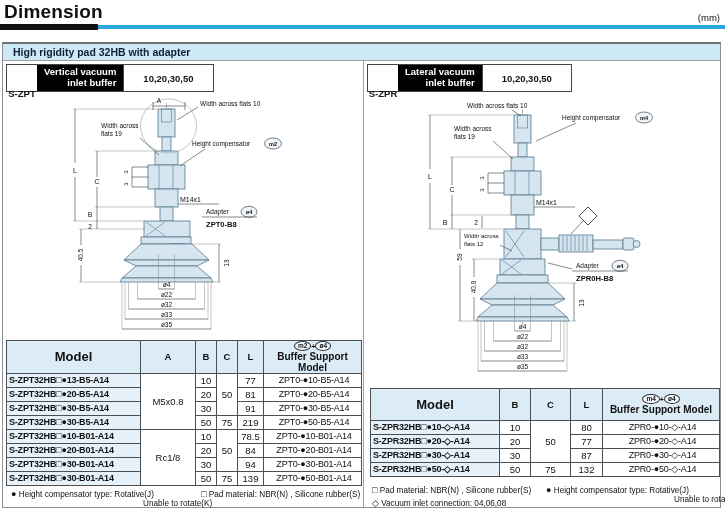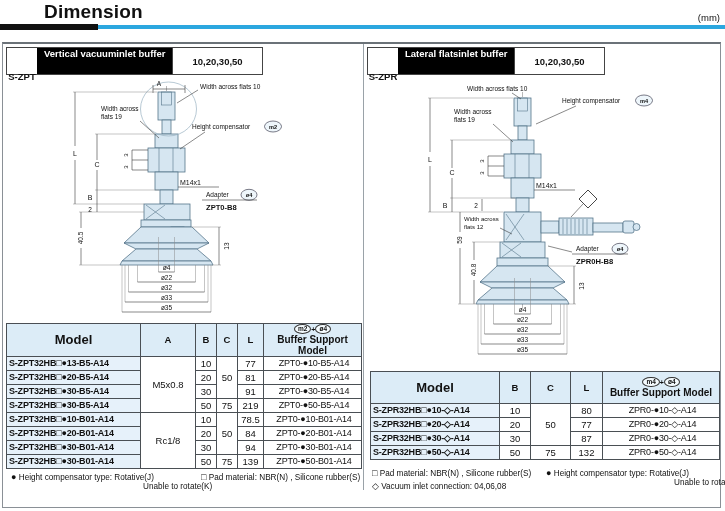--- a/index.html
+++ b/index.html
@@ -1,29 +1,29 @@
 <!DOCTYPE html>
 <html><head>
 <meta charset="utf-8">
 <style>
   html,body{margin:0;padding:0;}
   body{width:725px;height:511px;position:relative;background:#fff;font-family:"Liberation Sans",sans-serif;color:#111;overflow:hidden;}
-  .title{position:absolute;left:4px;top:1px;font-size:19px;font-weight:bold;letter-spacing:0.2px;margin-left:40px;}
+  .title{position:absolute;left:4px;top:1px;font-size:19px;font-weight:bold;letter-spacing:0.2px;}
   .rule-blue{position:absolute;top:25px;left:0;width:725px;height:4px;background:#2ba7df;}
   .rule-black{position:absolute;top:24px;left:0;width:98px;height:6px;background:#111;}
   .unit{position:absolute;right:5px;top:12px;font-size:9.5px;}
   .content{position:absolute;top:42px;left:2px;width:719px;height:466px;border:1px solid #8a9096;border-top:2px solid #6b7278;box-sizing:border-box;}
   .section-bar{height:16px;background:#cde9f6;border-bottom:1px solid #9aa2a8;font-weight:bold;font-size:10.5px;color:#0d1f3c;line-height:16px;padding-left:10px;}
   .panels{position:relative;height:446px;}
   .panel{position:absolute;top:0;height:446px;}
   .panel-left{left:0;width:360px;border-right:1px solid #9aa2a8;}
   .panel-right{left:361px;width:356px;}
   .panel-head{position:absolute;top:3px;left:3px;display:flex;align-items:stretch;border:1px solid #444;background:#fff;height:28px;box-sizing:border-box;}
   .ph-code{width:30px;font-weight:bold;font-size:9.5px;display:flex;align-items:center;justify-content:center;margin-top:28px;}
-  .ph-type{background:#000;color:#fff;font-weight:bold;font-size:9.5px;line-height:1.15;padding:1px 7px;display:flex;flex-direction:row;justify-content:center;text-align:right;}
+  .ph-type{background:#000;color:#fff;font-weight:bold;font-size:9.5px;line-height:1.15;padding:1px 7px;display:flex;flex-direction:column;justify-content:center;text-align:right;}
   .ph-sizes{font-weight:bold;font-size:9.5px;display:flex;align-items:center;padding:0 19px;border-left:1px solid #444;}
   svg.drawing{position:absolute;left:0;}
   svg .part{fill:#d6e6f1;stroke:#55758a;stroke-width:0.8;}
   svg .inner{fill:none;stroke:#55758a;stroke-width:0.6;}
   svg .dim{stroke:#3a3a3a;stroke-width:0.6;fill:none;}
   svg .ext{stroke:#8b8b8b;stroke-width:0.5;fill:none;}
   svg .cl{stroke:#888;stroke-width:0.6;stroke-dasharray:5,2.2,1.2,2.2;fill:none;}
   svg text{font-family:"Liberation Sans",sans-serif;font-size:6.5px;fill:#101010;}
   svg text.lg{font-size:7px;}
   svg text.bold{font-size:7.6px;font-weight:bold;}
@@ -46,20 +46,21 @@
 </style>
 </head>
 <body>
 
 <div class="title">Dimension</div>
 <div class="rule-blue"></div>
 <div class="rule-black"></div>
 <div class="unit">(mm)</div>
 
 <div class="content">
+  <div class="section-bar">High rigidity pad 32HB with adapter</div>
   <div class="panels">
 
     <section class="panel panel-left">
       <div class="panel-head">
         <span class="ph-code">S-ZPT</span>
         <span class="ph-type">
             <span>Vertical vacuum</span>
             <span>inlet buffer</span>
           </span>
         <span class="ph-sizes">10,20,30,50</span>
@@ -262,21 +263,21 @@
       <div class="note" style="left:198px;top:428px;">
         <span class="nsym">□</span>
         <span>Pad material: NBR(N) , Silicone rubber(S)</span>
       </div>
     </section>
 
     <section class="panel panel-right">
       <div class="panel-head">
         <span class="ph-code">S-ZPR</span>
         <span class="ph-type">
-            <span>Lateral flats</span>
+            <span>Lateral vacuum</span>
             <span>inlet buffer</span>
           </span>
         <span class="ph-sizes">10,20,30,50</span>
       </div>
 
       <svg class="drawing" style="top:34px;" width="356" height="290" viewBox="0 0 356 290">
         <line class="cl" x1="158.5" y1="14" x2="158.5" y2="230"></line>
         <line class="cl" x1="158" y1="149" x2="276" y2="149"></line>
 
         <rect class="part" x="150" y="20" width="17" height="28"></rect>

